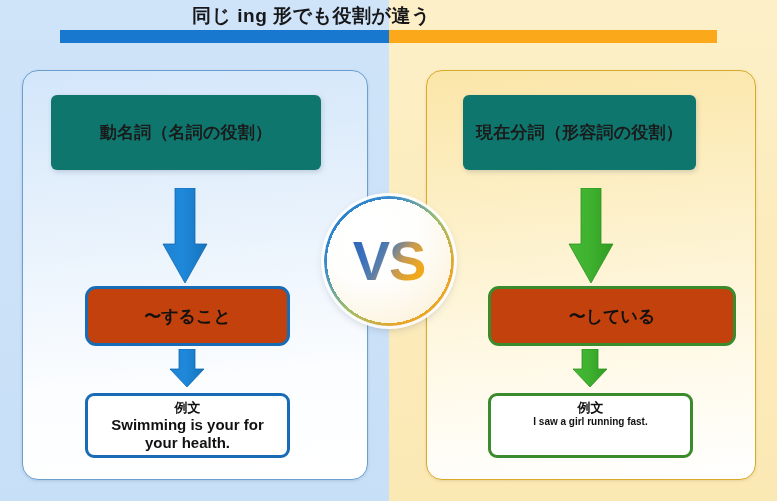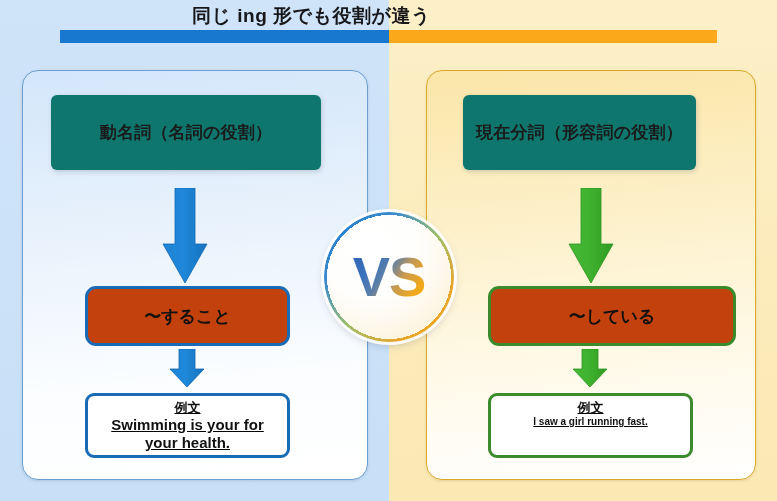--- a/index.html
+++ b/index.html
@@ -155,21 +155,20 @@
 
   
   .ex-box {
     position: absolute;
     border-radius: 9px;
     background: #ffffff;
     box-sizing: border-box;
     z-index: 4;
     text-align: center;
     padding: 4px 6px 5px;
-    text-decoration: underline;
   }
   .ex-left {
     left: 85px;
     top: 393px;
     width: 205px;
     height: 65px;
     border: 3px solid #1a6bb5;
   }
   .ex-right {
     left: 488px;
@@ -190,21 +189,21 @@
     color: #111111;
     line-height: 1.25;
     white-space: nowrap;
   }
   .ex-right .ex-text { font-size: 10px; }
 
   
   .vs-badge {
     position: absolute;
     left: 324px;
-    top: 212px;
+    top: 196px;
     width: 130px;
     height: 130px;
     border-radius: 50%;
     z-index: 8;
     display: flex;
     align-items: center;
     justify-content: center;
     background:
       radial-gradient(circle at 36% 30%, #ffffff 0%, #fefefd 38%, #fdf6e5 70%, #fbeccb 100%);
     box-shadow:

